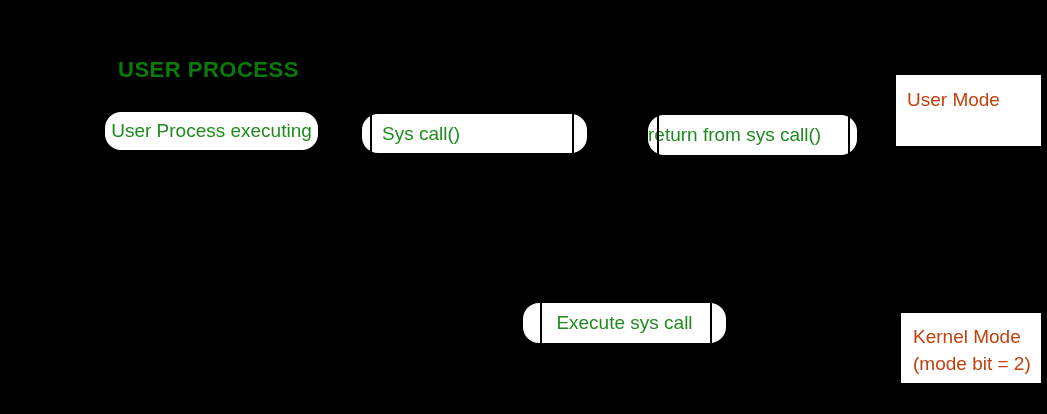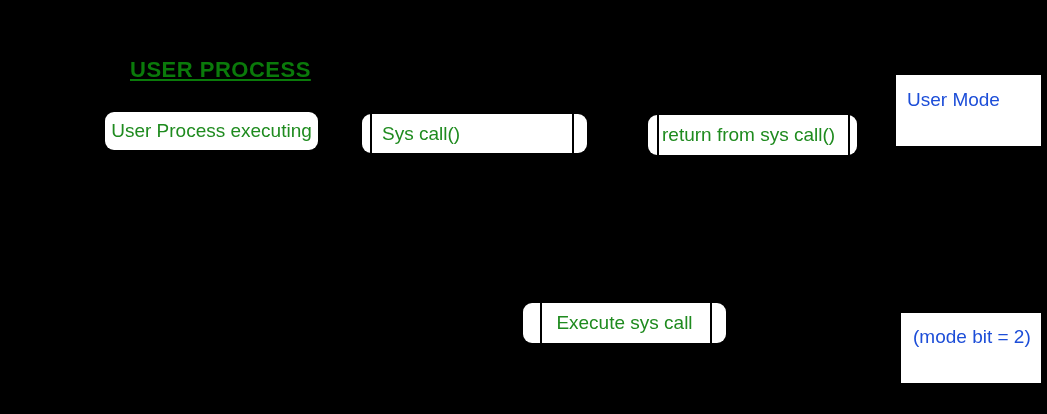--- a/index.html
+++ b/index.html
@@ -15,55 +15,55 @@
     position: absolute;
     color: #0a7a0a;
     font-weight: bold;
     font-size: 22px;
     letter-spacing: 0.5px;
     white-space: nowrap;
   }
   .rbox {
     position: absolute;
     background: #ffffff;
-    border-radius: 9px;
+    border-radius: 16px;
     display: flex;
     align-items: center;
     color: #1f8b1f;
     font-size: 19px;
     white-space: nowrap;
     box-sizing: border-box;
   }
   .rbox .divider {
     position: absolute;
     top: 0;
     bottom: 0;
     width: 2px;
     background: #000000;
   }
   .modebox {
     position: absolute;
     background: #ffffff;
-    color: #1d4ed8;
+    color: #c2410c;
     font-size: 19px;
     line-height: 27px;
     box-sizing: border-box;
     white-space: nowrap;
   }
   
-  #heading-user-process { left: 130px; top: 57px; text-decoration: underline; }
+  #heading-user-process { left: 118px; top: 57px; }
   #heading-kernel       { left: 160px; top: 270px; }
 
   #box-user-process-executing { left: 105px; top: 112px; width: 213px; height: 38px; justify-content: center; }
 
   #box-sys-call { left: 362px; top: 114px; width: 225px; height: 39px; padding-left: 20px; }
   #box-sys-call .divider.dl { left: 8px; }
   #box-sys-call .divider.dr { right: 13px; }
 
-  #box-return-sys-call { left: 648px; top: 115px; width: 209px; height: 40px; padding-left: 14px; }
+  #box-return-sys-call { left: 648px; top: 115px; width: 209px; height: 40px; }
   #box-return-sys-call .divider.dl { left: 9px; }
   #box-return-sys-call .divider.dr { right: 7px; }
 
   #box-execute-sys-call { left: 490px; top: 303px; width: 203px; height: 40px; justify-content: center; margin-left: 33px; }
   #box-execute-sys-call .divider.dl { left: 17px; }
   #box-execute-sys-call .divider.dr { right: 14px; }
 
   #box-user-mode   { left: 896px; top: 75px;  width: 145px; height: 71px; padding: 11px 0 0 11px; }
   #box-kernel-mode { left: 901px; top: 313px; width: 140px; height: 70px; padding: 10px 0 0 12px; }
 </style>
@@ -95,16 +95,17 @@
   </div>
 
 
   <div class="rbox" id="box-execute-sys-call">
     <span class="divider dl"></span>
     <span class="divider dr"></span>
     <span>Execute sys call</span>
   </div>
 
   <div class="modebox" id="box-kernel-mode">
+    <div>Kernel Mode</div>
     <div>(mode bit = 2)</div>
   </div>
 
 </div>
 
 </body></html>

